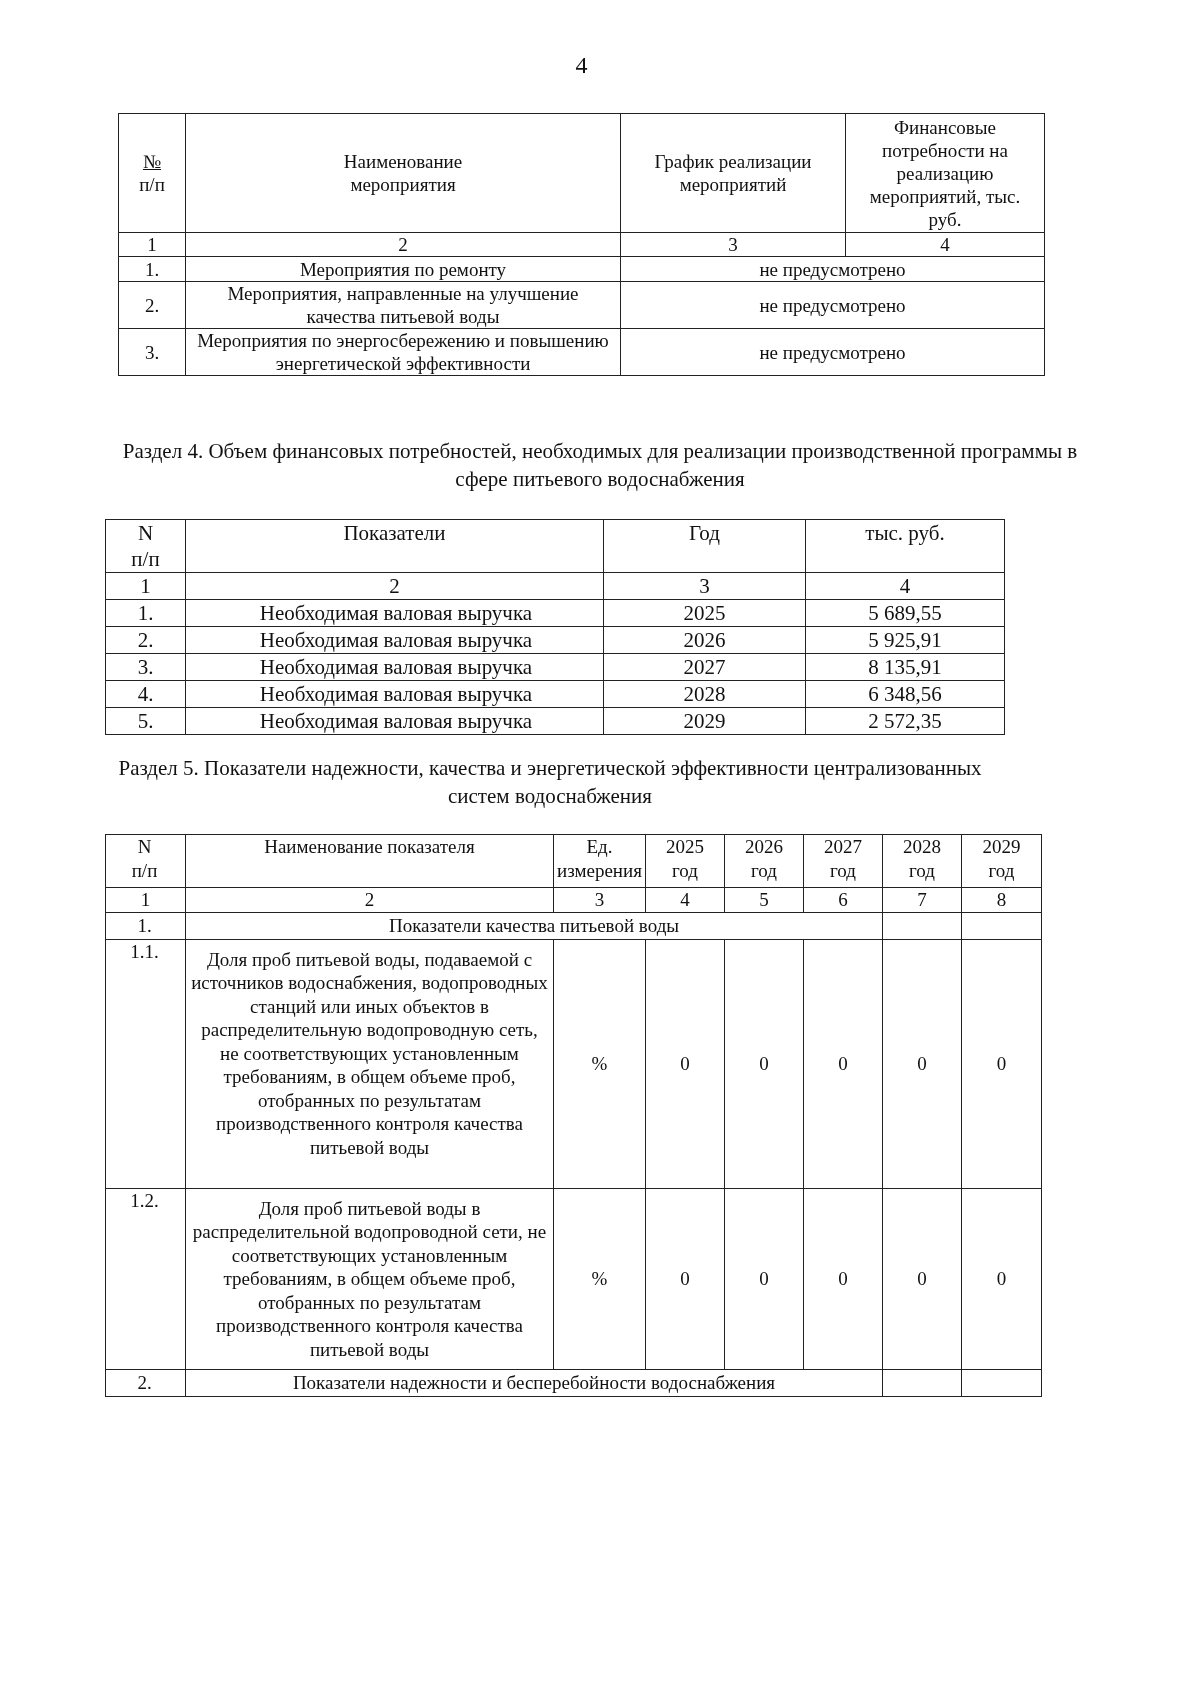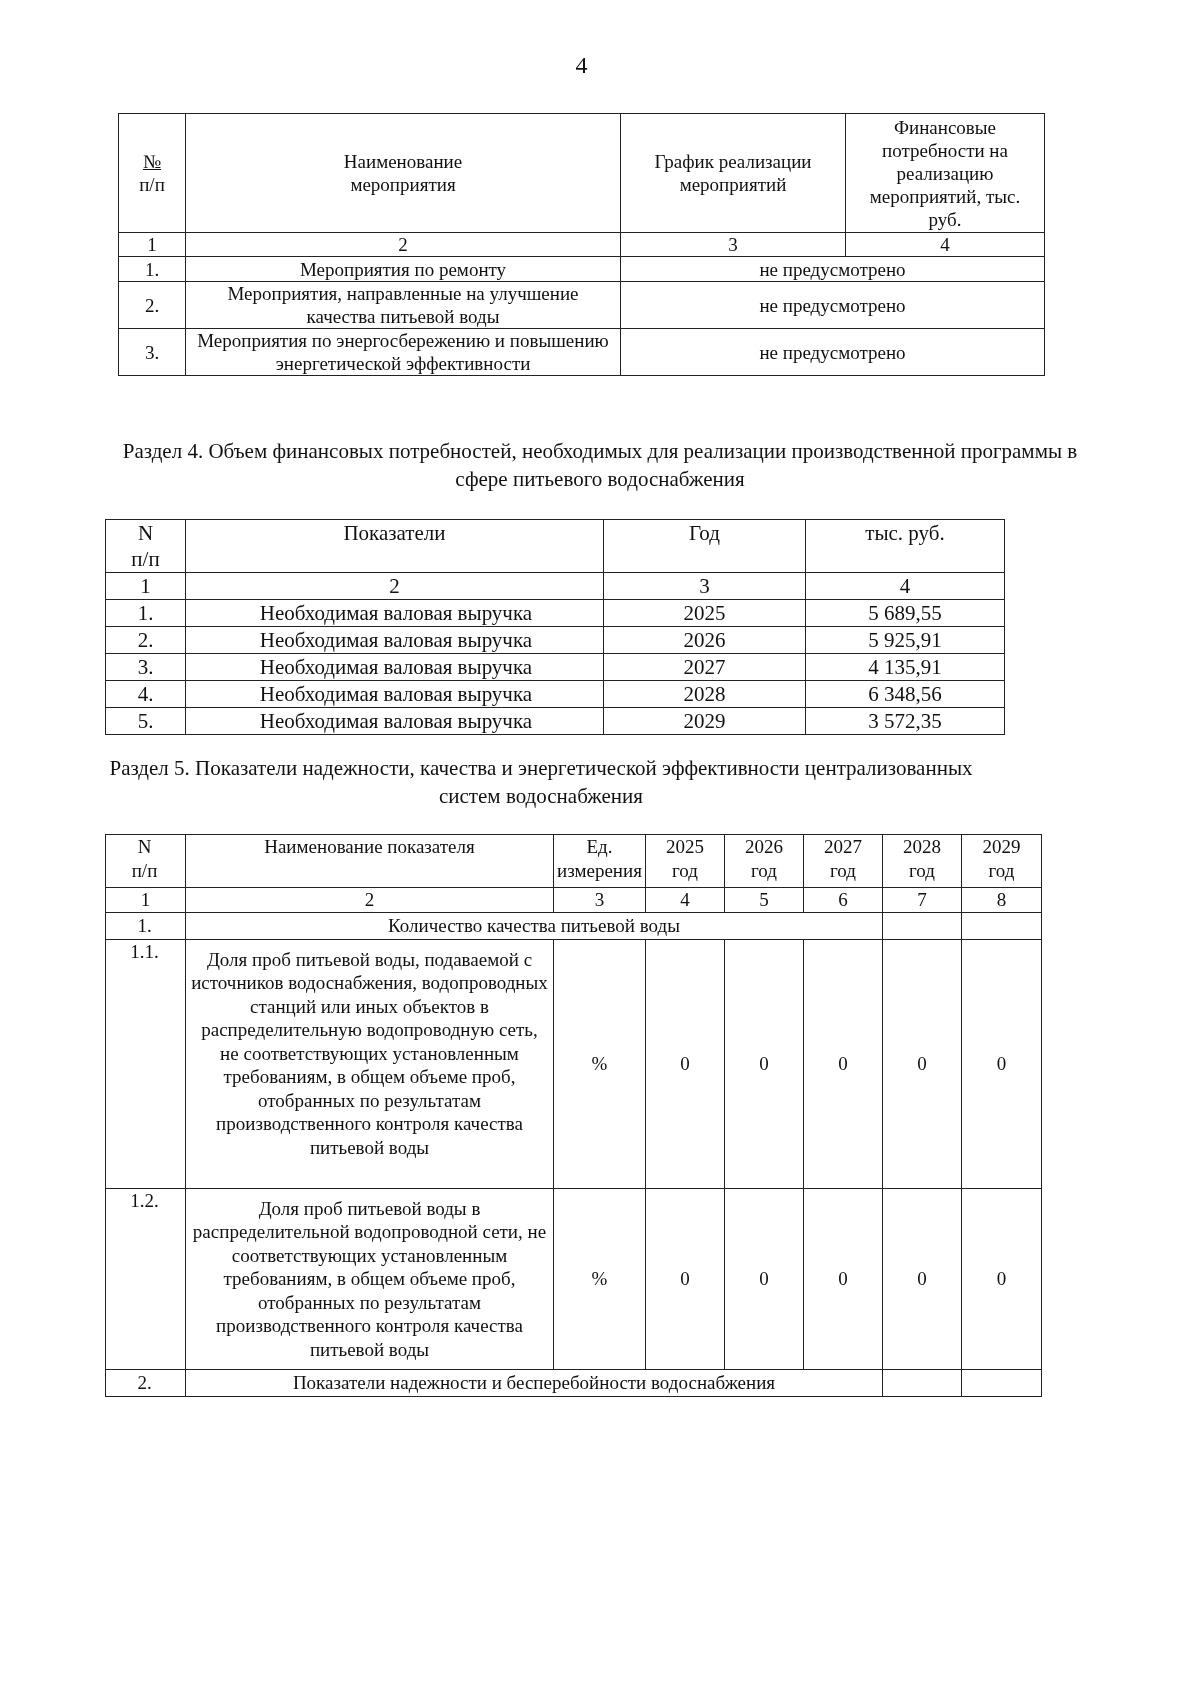--- a/index.html
+++ b/index.html
@@ -25,21 +25,21 @@
   #t1 .r1 td { height: 24px; }
   #t1 .r2 td { height: 46px; }
   #t1 .r3 td { height: 46px; }
   #t1 .tot td { height: 24px; }
 
   .section-title {
     position: absolute; left: 100px; width: 1000px; text-align: center;
     font-size: 21px; line-height: 28px;
   }
   #s4 { top: 437px; }
-  #s5 { top: 754px; left: 101px; width: 880px; }
+  #s5 { top: 754px; left: 110px; width: 880px; }
 
   
   #t2 { left: 105px; top: 519px; width: 899px; }
   #t2 td { font-size: 21px; line-height: 26px; }
   #t2 .hdr td { height: 50px; vertical-align: top; }
   #t2 .row td { height: 25px; }
 
   
   #t3 { left: 105px; top: 834px; width: 936px; }
   #t3 td { font-size: 19px; line-height: 23.5px; }
@@ -126,33 +126,33 @@
   <tr class="row">
     <td class="c">2.</td>
     <td class="l" style="padding-left:9px">Необходимая валовая выручка</td>
     <td class="c">2026</td>
     <td class="c">5 925,91</td>
   </tr>
   <tr class="row">
     <td class="c">3.</td>
     <td class="l" style="padding-left:9px">Необходимая валовая выручка</td>
     <td class="c">2027</td>
-    <td class="c">4 135,91</td>
+    <td class="c">8 135,91</td>
   </tr>
   <tr class="row">
     <td class="c">4.</td>
     <td class="l" style="padding-left:9px">Необходимая валовая выручка</td>
     <td class="c">2028</td>
     <td class="c">6 348,56</td>
   </tr>
   <tr class="row">
     <td class="c">5.</td>
     <td class="l" style="padding-left:9px">Необходимая валовая выручка</td>
     <td class="c">2029</td>
-    <td class="c">3 572,35</td>
+    <td class="c">2 572,35</td>
   </tr>
 </tbody>
   </table>
 
 <div id="s5" class="section-title">Раздел 5. Показатели надежности, качества и энергетической эффективности централизованных систем водоснабжения</div>
 
 <table id="t3">
   <colgroup>
     <col style="width:80px">
       <col style="width:368px">
@@ -179,21 +179,21 @@
     <td class="c">2</td>
     <td class="c">3</td>
     <td class="c">4</td>
     <td class="c">5</td>
     <td class="c">6</td>
     <td class="c">7</td>
     <td class="c">8</td>
   </tr>
   <tr class="sec">
     <td class="l nn">1.</td>
-    <td class="c" colspan="5">Количество качества питьевой воды</td>
+    <td class="c" colspan="5">Показатели качества питьевой воды</td>
     <td></td>
     <td></td>
   </tr>
   <tr class="p11">
     <td class="l nn top">1.1.</td>
     <td class="l pad top">Доля проб питьевой воды, подаваемой с источников водоснабжения, водопроводных станций или иных объектов в распределительную водопроводную сеть, не соответствующих установленным требованиям, в общем объеме проб, отобранных по результатам производственного контроля качества питьевой воды</td>
     <td class="c">%</td>
     <td class="c">0</td>
     <td class="c">0</td>
     <td class="c">0</td>

